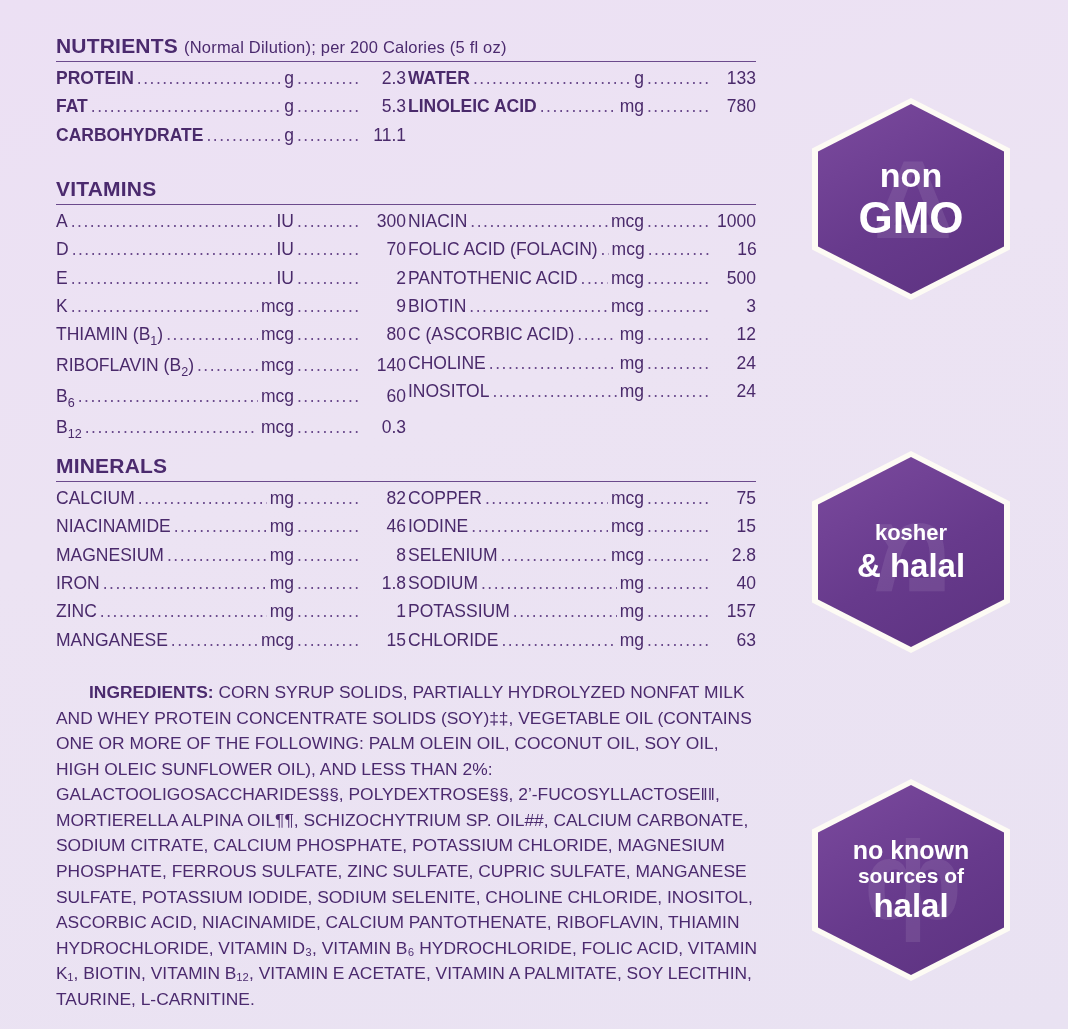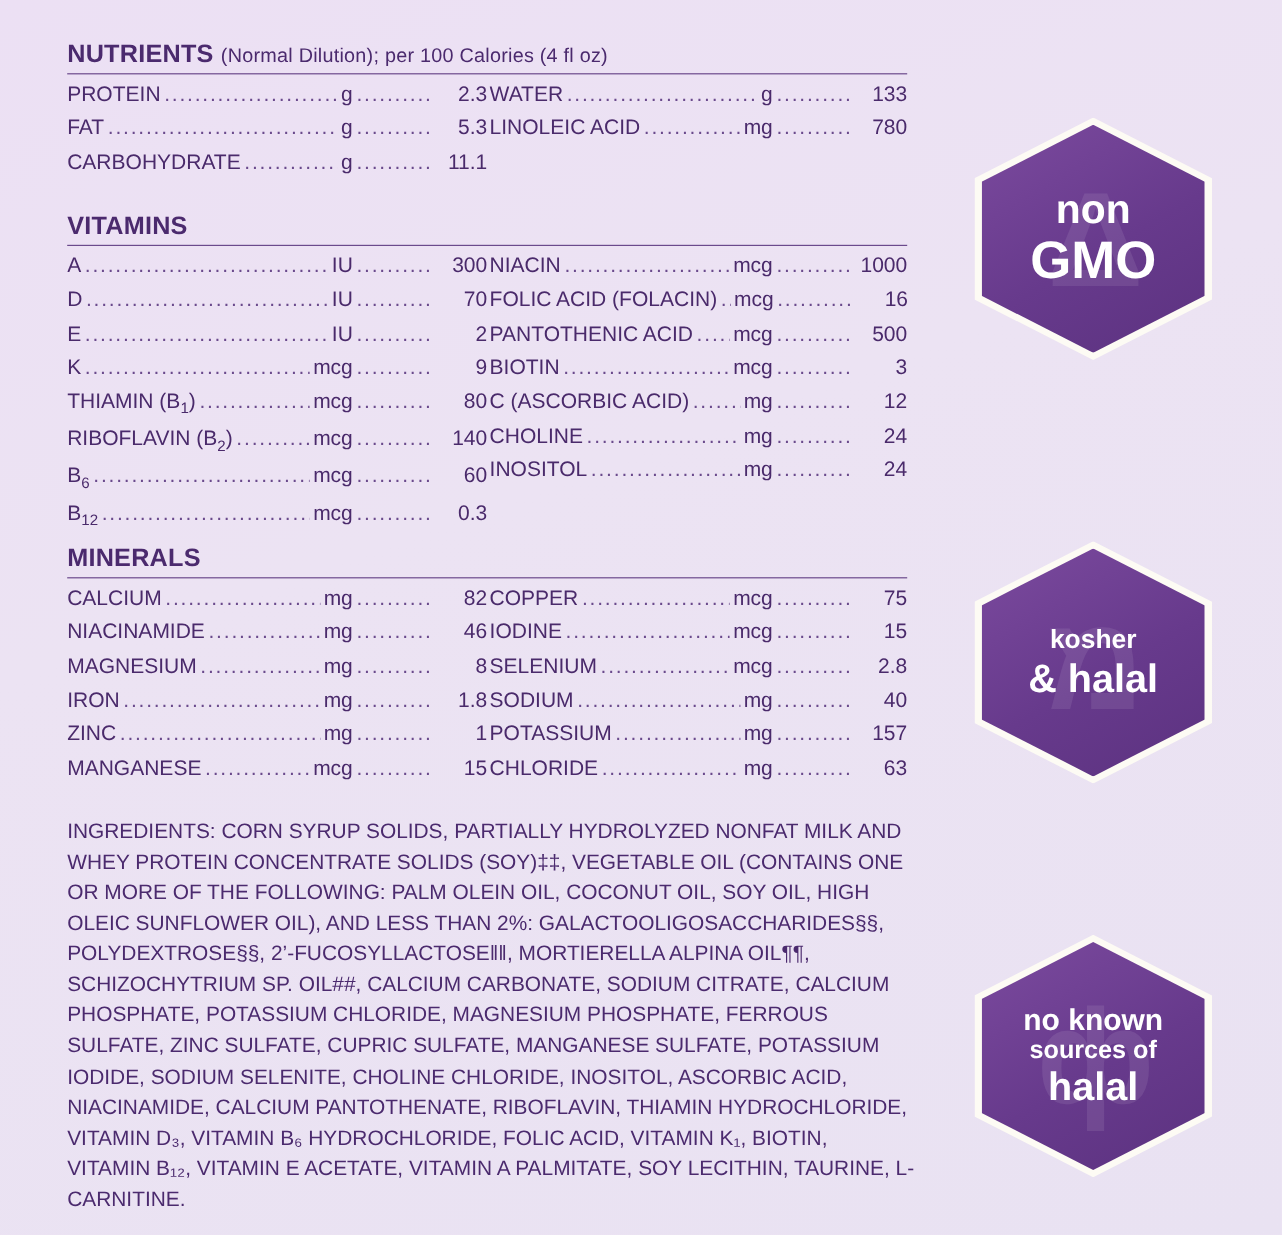--- a/index.html
+++ b/index.html
@@ -83,38 +83,38 @@
     margin: 0 3px;
     letter-spacing: 1.5px;
     color: #6a4a8c;
   }
   .row .val {
     flex: 0 0 44px;
     text-align: right;
   }
 
   
-  .bold .nm { font-weight: normal; }
+  .bold .nm { font-weight: bold; }
 
   .block { margin-bottom: 2px; }
 
   sub { font-size: 0.72em; }
 
   
   .ingredients {
     position: absolute;
     left: 56px;
     top: 680px;
     width: 706px;
     font-size: 17.4px;
     line-height: 1.47;
     text-align: left;
     color: #4b2a6e;
   }
-  .ingredients b { font-weight: normal; }
+  .ingredients b { font-weight: bold; margin-left: 33px; }
   .ingredients .body { }
 
   
   .badge {
     position: absolute;
     width: 186px;
     height: 190px;
     left: 818px;
   }
   .badge .hexborder {
@@ -169,21 +169,21 @@
 </head>
 <body>
 
 <div class="page">
 
   <div class="panel">
 
     <div class="block">
       <div class="sec-head">
         <span>NUTRIENTS</span>
-        <span class="sub">(Normal Dilution); per 100 Calories (4 fl oz)</span>
+        <span class="sub">(Normal Dilution); per 200 Calories (5 fl oz)</span>
       </div>
       <div class="rule"></div>
       <div class="cols">
         <div class="col left">
           <div class="row bold">
             <span class="nm">PROTEIN</span>
             <span class="dots">..................................................</span>
             <span class="unit">g</span>
             <span class="dots2">..............................</span>
             <span class="val">2.3</span>

